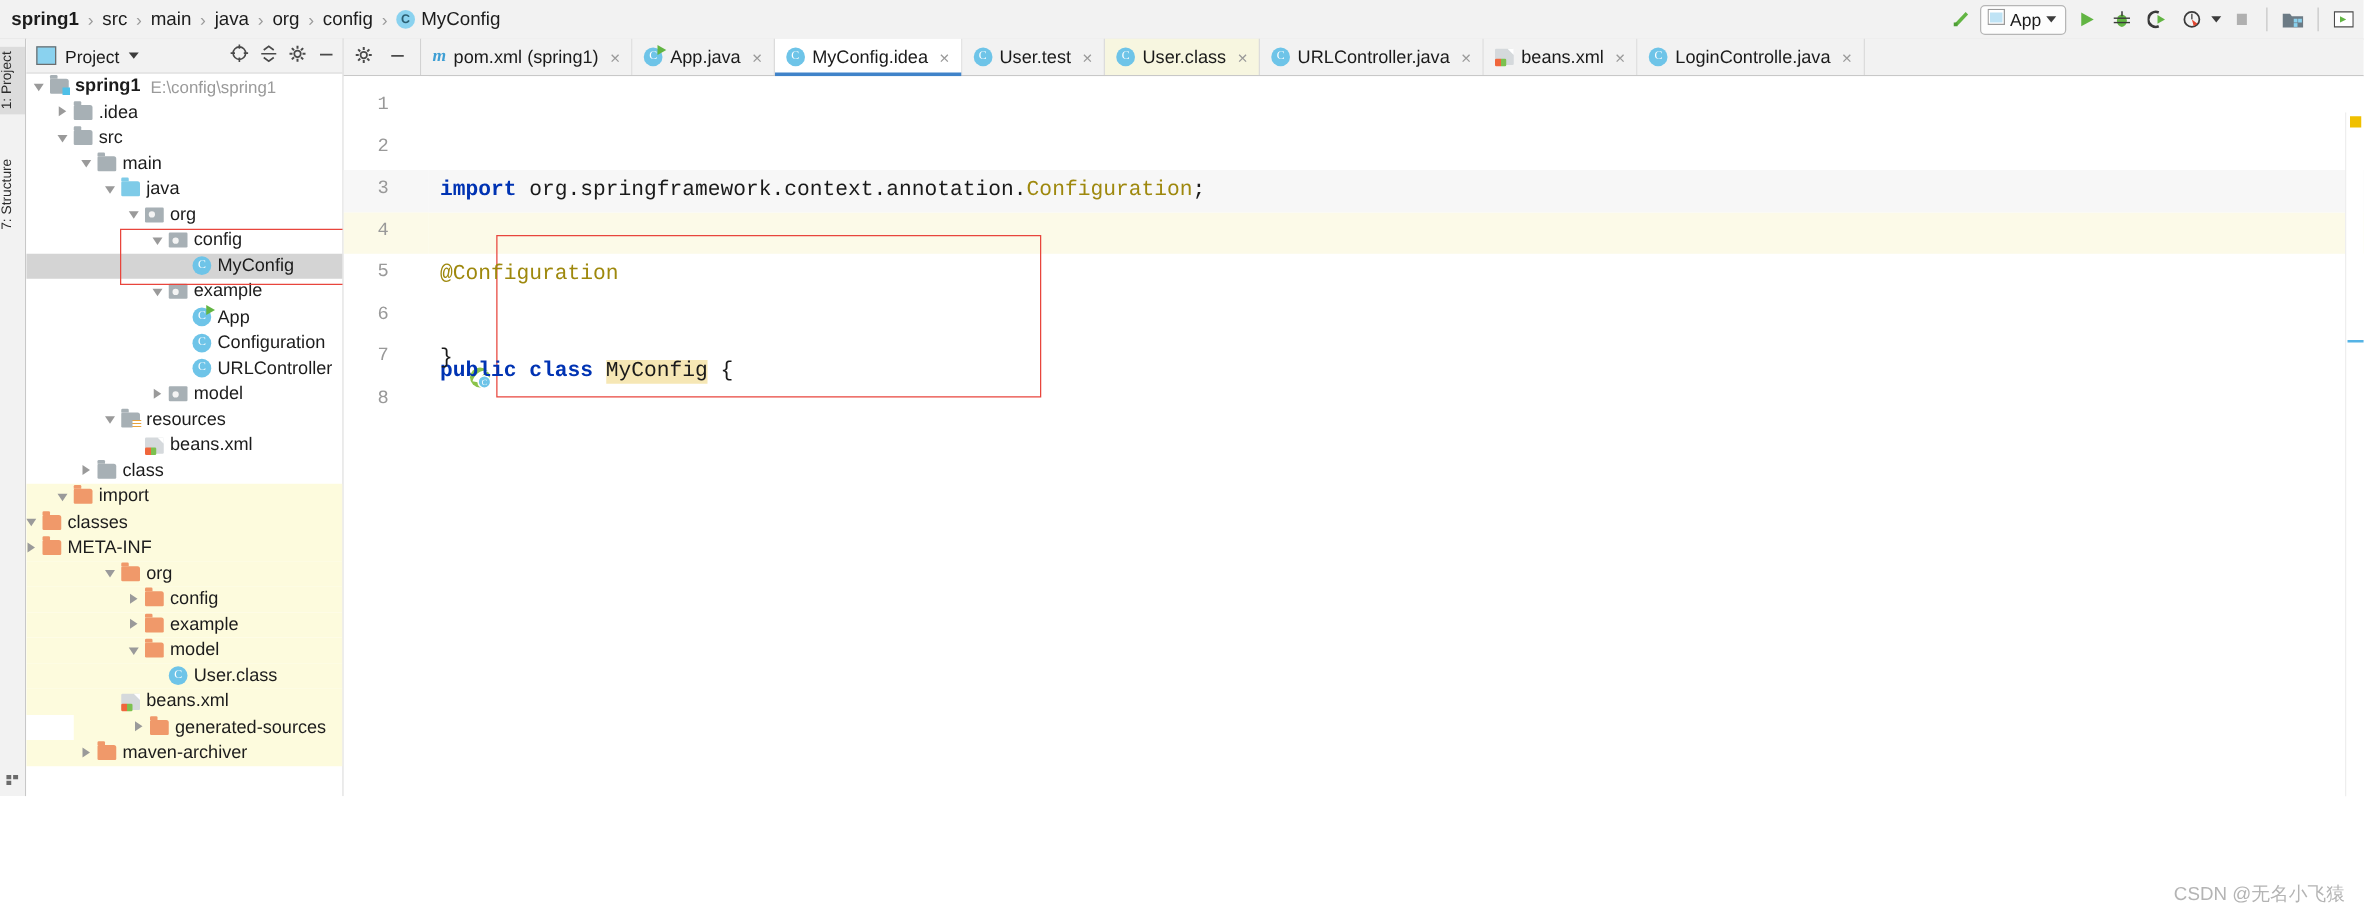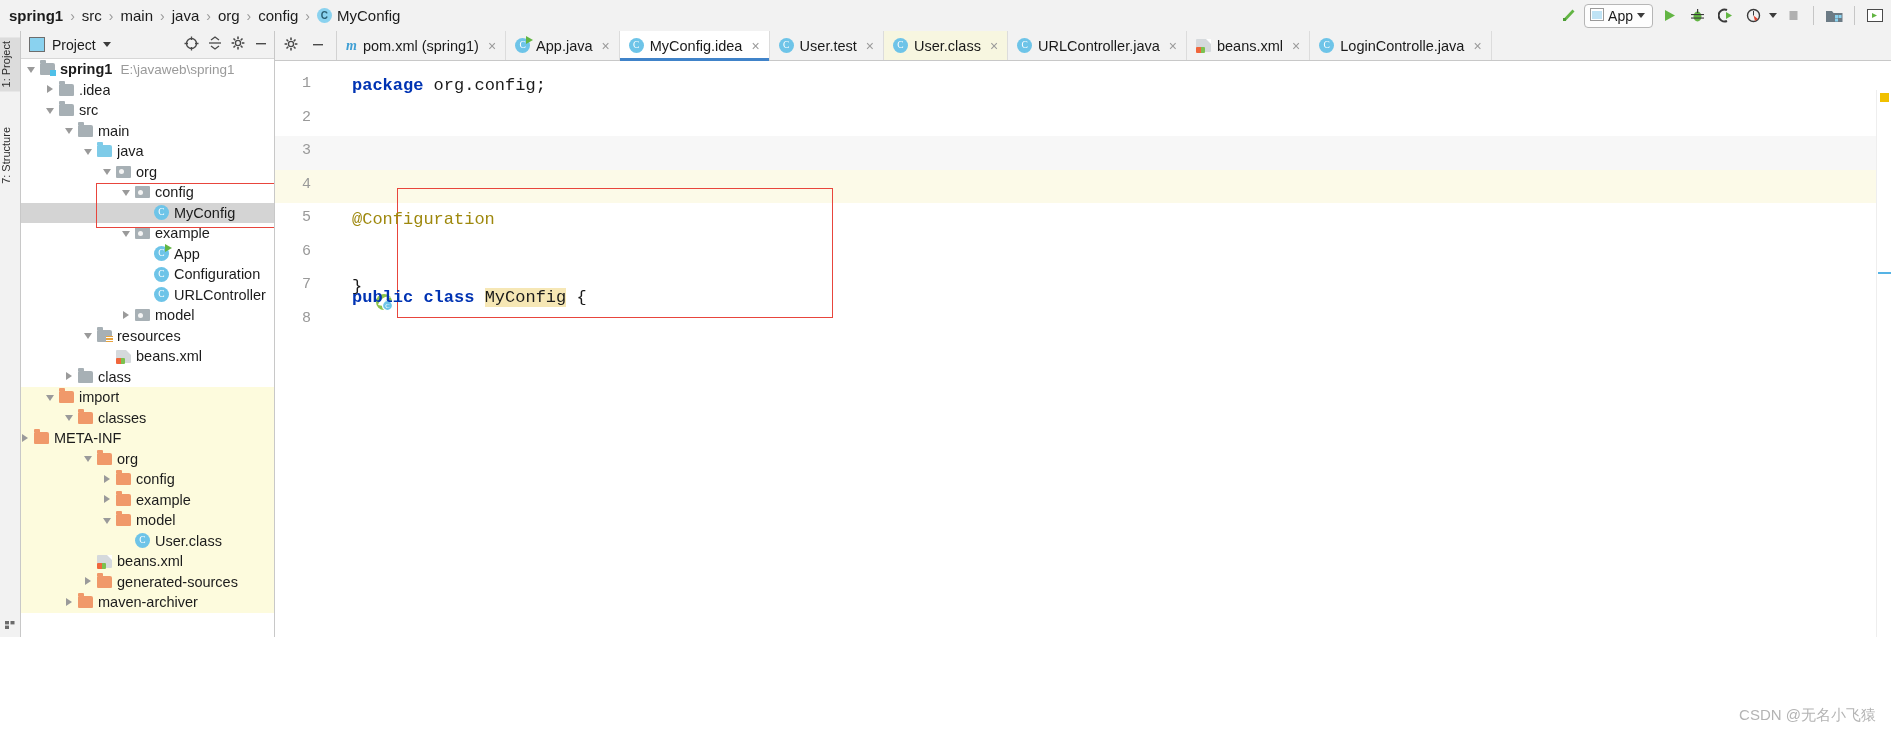--- a/index.html
+++ b/index.html
@@ -260,21 +260,21 @@
             <rect x="2" y="7" width="10" height="1.4" fill="#4a4a4a"></rect>
           </svg>
       </span>
     </span>
   </div>
   <div id="tree">
       <div class="row" style="padding-left: 6px;">
         <span class="arrow open"></span>
         <span class="fico module"></span>
         <span class="txt bold">spring1</span>
-        <span class="root-path">E:\javaweb\spring1</span>
+        <span class="root-path">E:\config\spring1</span>
       </div>
       <div class="row" style="padding-left: 25px;">
         <span class="arrow closed"></span>
         <span class="fico gray"></span>
         <span class="txt">.idea</span>
       </div>
       <div class="row" style="padding-left: 25px;">
         <span class="arrow open"></span>
         <span class="fico gray"></span>
         <span class="txt">src</span>
@@ -342,21 +342,21 @@
       <div class="row" style="padding-left: 44px;">
         <span class="arrow closed"></span>
         <span class="fico gray"></span>
         <span class="txt">class</span>
       </div>
       <div class="row excl" style="padding-left: 25px;">
         <span class="arrow open"></span>
         <span class="fico orange"></span>
         <span class="txt">import</span>
       </div>
-      <div class="row excl" style="padding-left: 44px; text-align: center;">
+      <div class="row excl" style=" text-align: center;">
         <span class="arrow open"></span>
         <span class="fico orange"></span>
         <span class="txt">classes</span>
       </div>
       <div class="row excl" style="">
         <span class="arrow closed"></span>
         <span class="fico orange"></span>
         <span class="txt">META-INF</span>
       </div>
       <div class="row excl" style="padding-left: 63px;">
@@ -382,21 +382,21 @@
       <div class="row excl" style="padding-left: 101px;">
         <span class="arrow"></span>
         <span class="cico">C</span>
         <span class="txt">User.class</span>
       </div>
       <div class="row excl" style="padding-left: 63px;">
         <span class="arrow"></span>
         <span class="xico"></span>
         <span class="txt">beans.xml</span>
       </div>
-      <div class="row excl" style="padding-left: 63px;">
+      <div class="row excl" style="padding-left: 48px; margin-left: 38px;">
         <span class="arrow closed"></span>
         <span class="fico orange"></span>
         <span class="txt">generated-sources</span>
       </div>
       <div class="row excl" style="padding-left: 44px;">
         <span class="arrow closed"></span>
         <span class="fico orange"></span>
         <span class="txt">maven-archiver</span>
       </div>
     </div>
@@ -487,22 +487,22 @@
         <div class="lhl c3" style="top: 75px;"></div>
       <div id="green-bean">
         <svg width="19" height="19" viewBox="0 0 19 19">
             <circle cx="9" cy="9" r="8" fill="#8bc34a"></circle>
             <path d="M3 12 C5 5 12 2 16 4 C12 5 9 9 8 13 Z" fill="#fff"></path>
             <circle cx="12.5" cy="12.5" r="5" fill="#6ec4e8" stroke="#fff" stroke-width="1.2"></circle>
             <text x="12.5" y="15.4" font-size="6.5" fill="#fff" text-anchor="middle" font-family="serif">C</text>
           </svg>
       </div>
       <div id="code-redbox"></div>
-    <div class="cl" style="top: 8px;"><span class="k">package</span><span> org.config;</span></div>
         <div class="cl" style="top: 41.5px;"></div>
+        <div class="cl" style="top: 75px;"><span class="k">import</span><span> org.springframework.context.annotation.</span><span class="ann">Configuration</span><span>;</span></div>
         <div class="cl" style="top: 108.5px;"></div>
         <div class="cl" style="top: 142px;"><span class="ann">@Configuration</span></div>
         <div class="cl" style="top: 175.5px; margin-top: 44px;"><span class="k">public class</span><span> </span><span class="hlw">MyConfig</span><span> {</span></div>
         <div class="cl" style="top: 209px;"><span>}</span></div>
         <div class="cl" style="top: 242.5px;"></div>
       </div>
     <div id="markergutter">
       <div id="marker-warn"></div>
       <div id="marker-blue"></div>
     </div>

